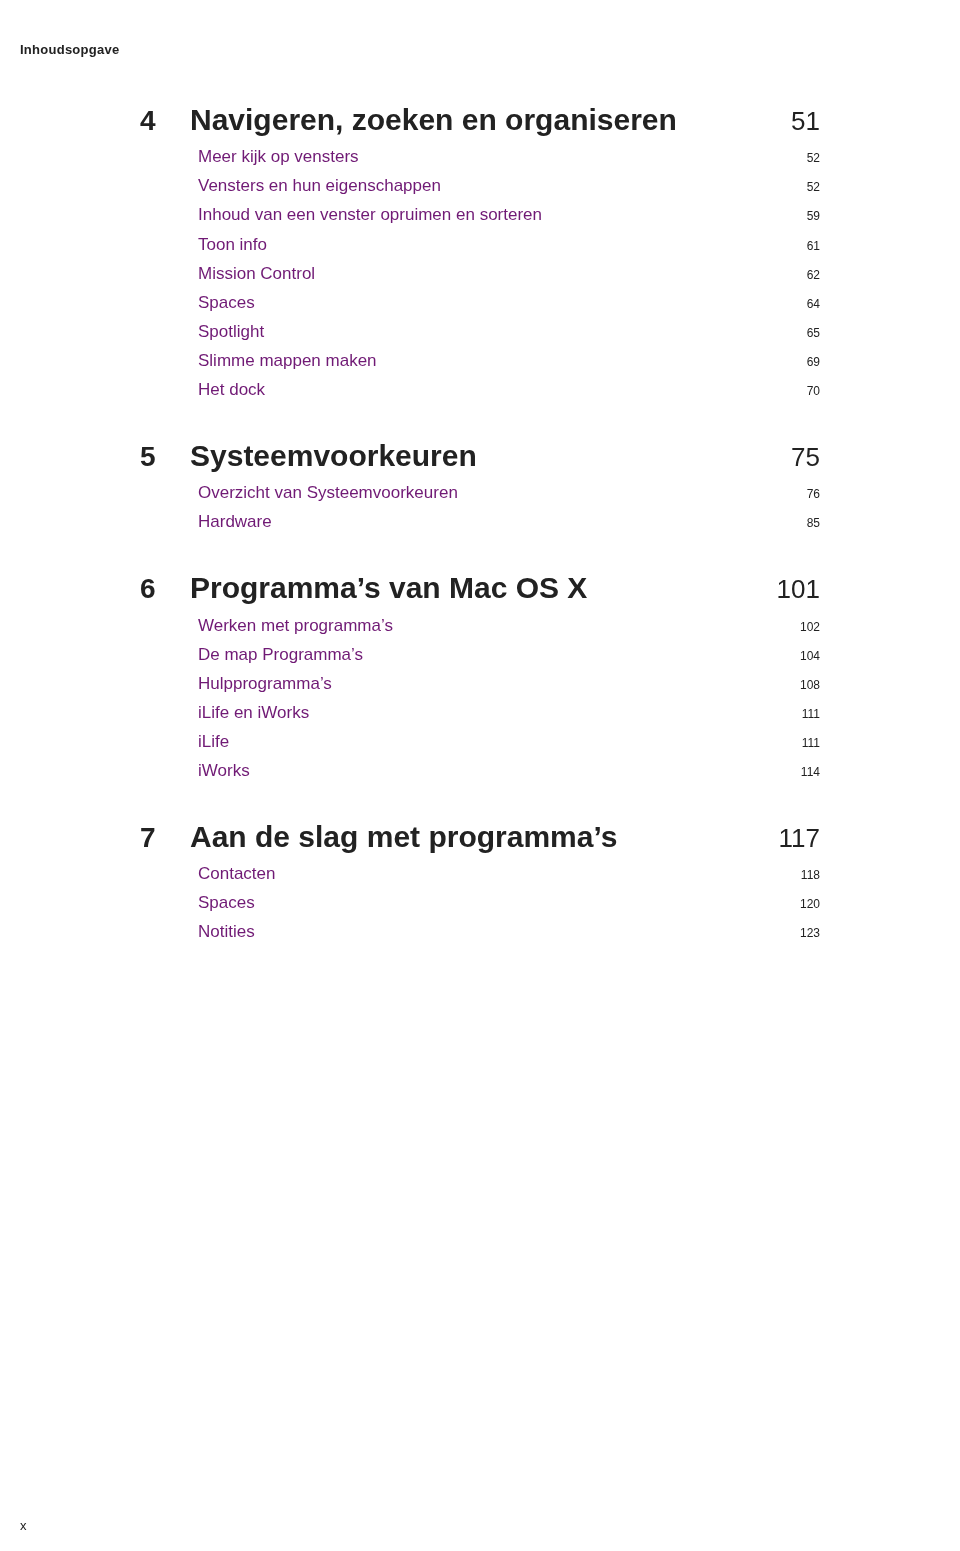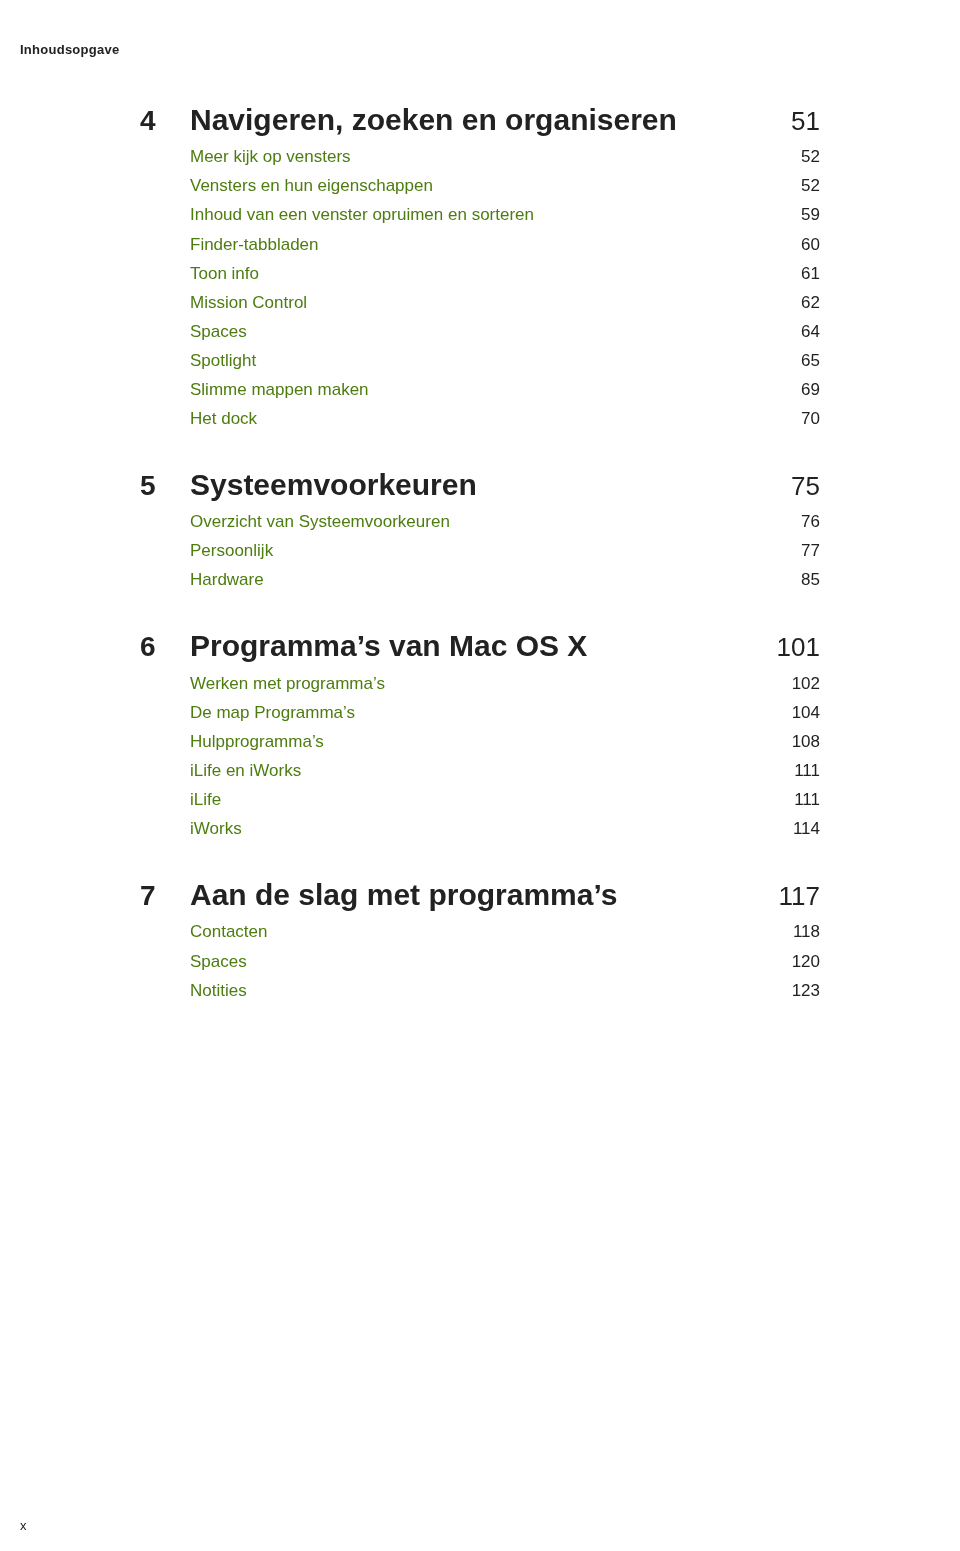--- a/index.html
+++ b/index.html
@@ -89,25 +89,26 @@
 
     .sub-title {
       font-size: 17px;
       font-weight: normal;
       color: #993399;
       flex: 1;
       line-height: 1.65;
     }
 
     .sub-title.purple {
-      color: #4d7c0f;
+      color: #701a75;
+      margin-left: 8px;
     }
 
     .sub-page {
-      font-size: 17px;
+      font-size: 12px;
       color: #222222;
       min-width: 60px;
       text-align: right;
       line-height: 1.65;
     }
   </style>
 </head>
 <body>
 
 <div class="page-header">Inhoudsopgave</div>
@@ -126,24 +127,20 @@
         </div>
         <div class="sub-row">
           <span class="sub-title purple">Vensters en hun eigenschappen</span>
           <span class="sub-page">52</span>
         </div>
         <div class="sub-row">
           <span class="sub-title purple">Inhoud van een venster opruimen en sorteren</span>
           <span class="sub-page">59</span>
         </div>
         <div class="sub-row">
-          <span class="sub-title purple">Finder-tabbladen</span>
-          <span class="sub-page">60</span>
-        </div>
-        <div class="sub-row">
           <span class="sub-title purple">Toon info</span>
           <span class="sub-page">61</span>
         </div>
         <div class="sub-row">
           <span class="sub-title purple">Mission Control</span>
           <span class="sub-page">62</span>
         </div>
         <div class="sub-row">
           <span class="sub-title purple">Spaces</span>
           <span class="sub-page">64</span>
@@ -167,24 +164,20 @@
         <span class="chapter-number">5</span>
         <span class="chapter-title">Systeemvoorkeuren</span>
         <span class="chapter-page">75</span>
       </div>
       <div class="sub-items">
         <div class="sub-row">
           <span class="sub-title purple">Overzicht van Systeemvoorkeuren</span>
           <span class="sub-page">76</span>
         </div>
         <div class="sub-row">
-          <span class="sub-title purple">Persoonlijk</span>
-          <span class="sub-page">77</span>
-        </div>
-        <div class="sub-row">
           <span class="sub-title purple">Hardware</span>
           <span class="sub-page">85</span>
         </div>
       </div>
     </div>
     <div class="chapter-block">
       <div class="chapter-row">
         <span class="chapter-number">6</span>
         <span class="chapter-title">Programma’s van Mac OS X</span>
         <span class="chapter-page">101</span>

